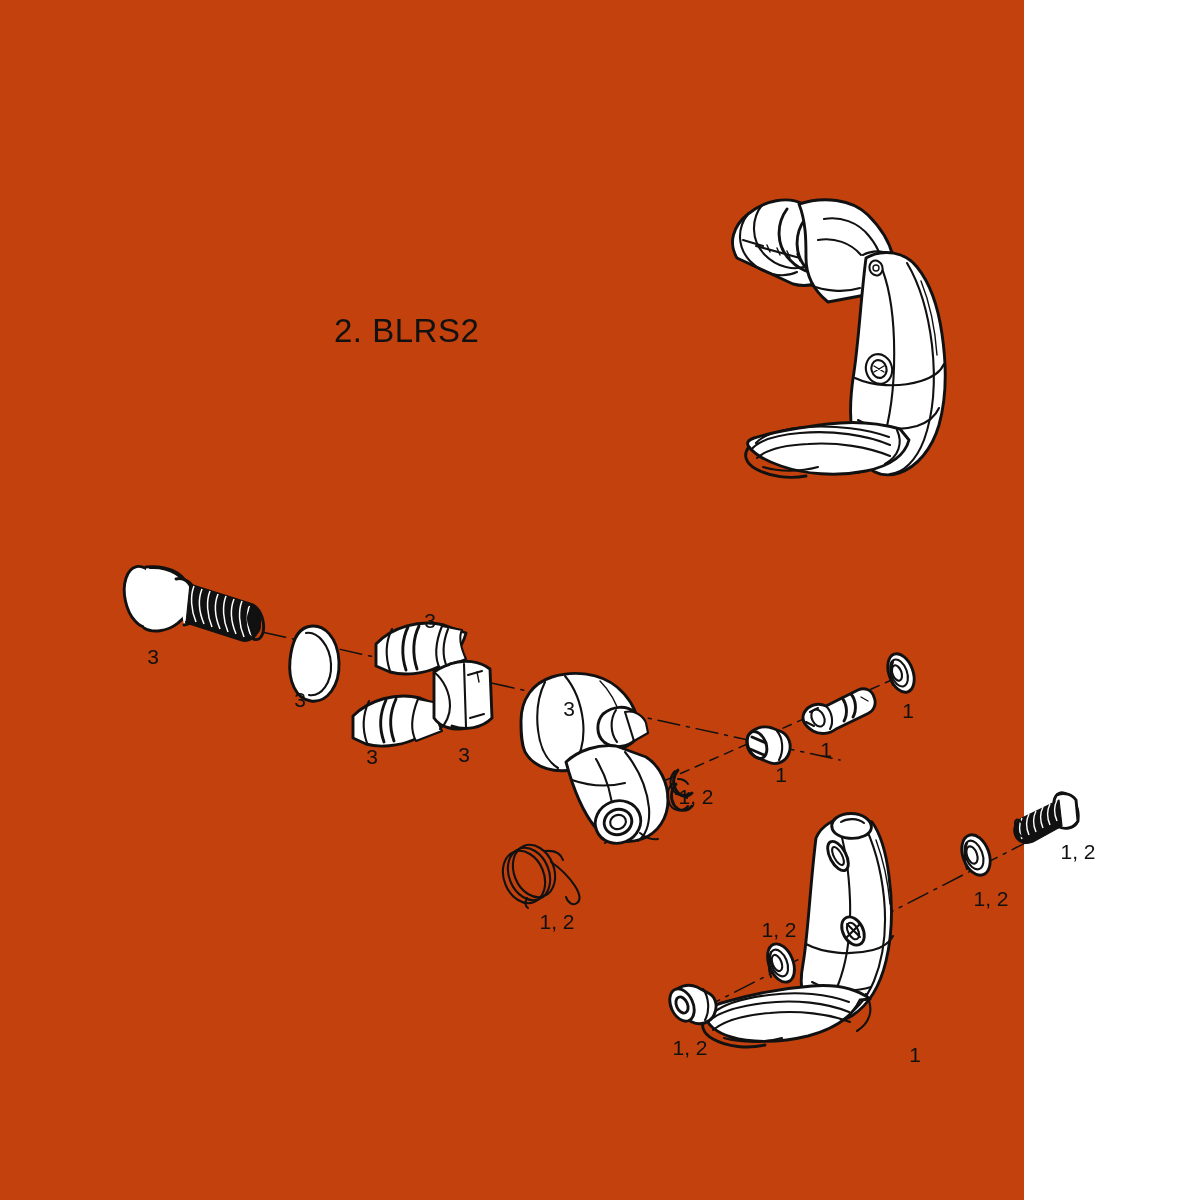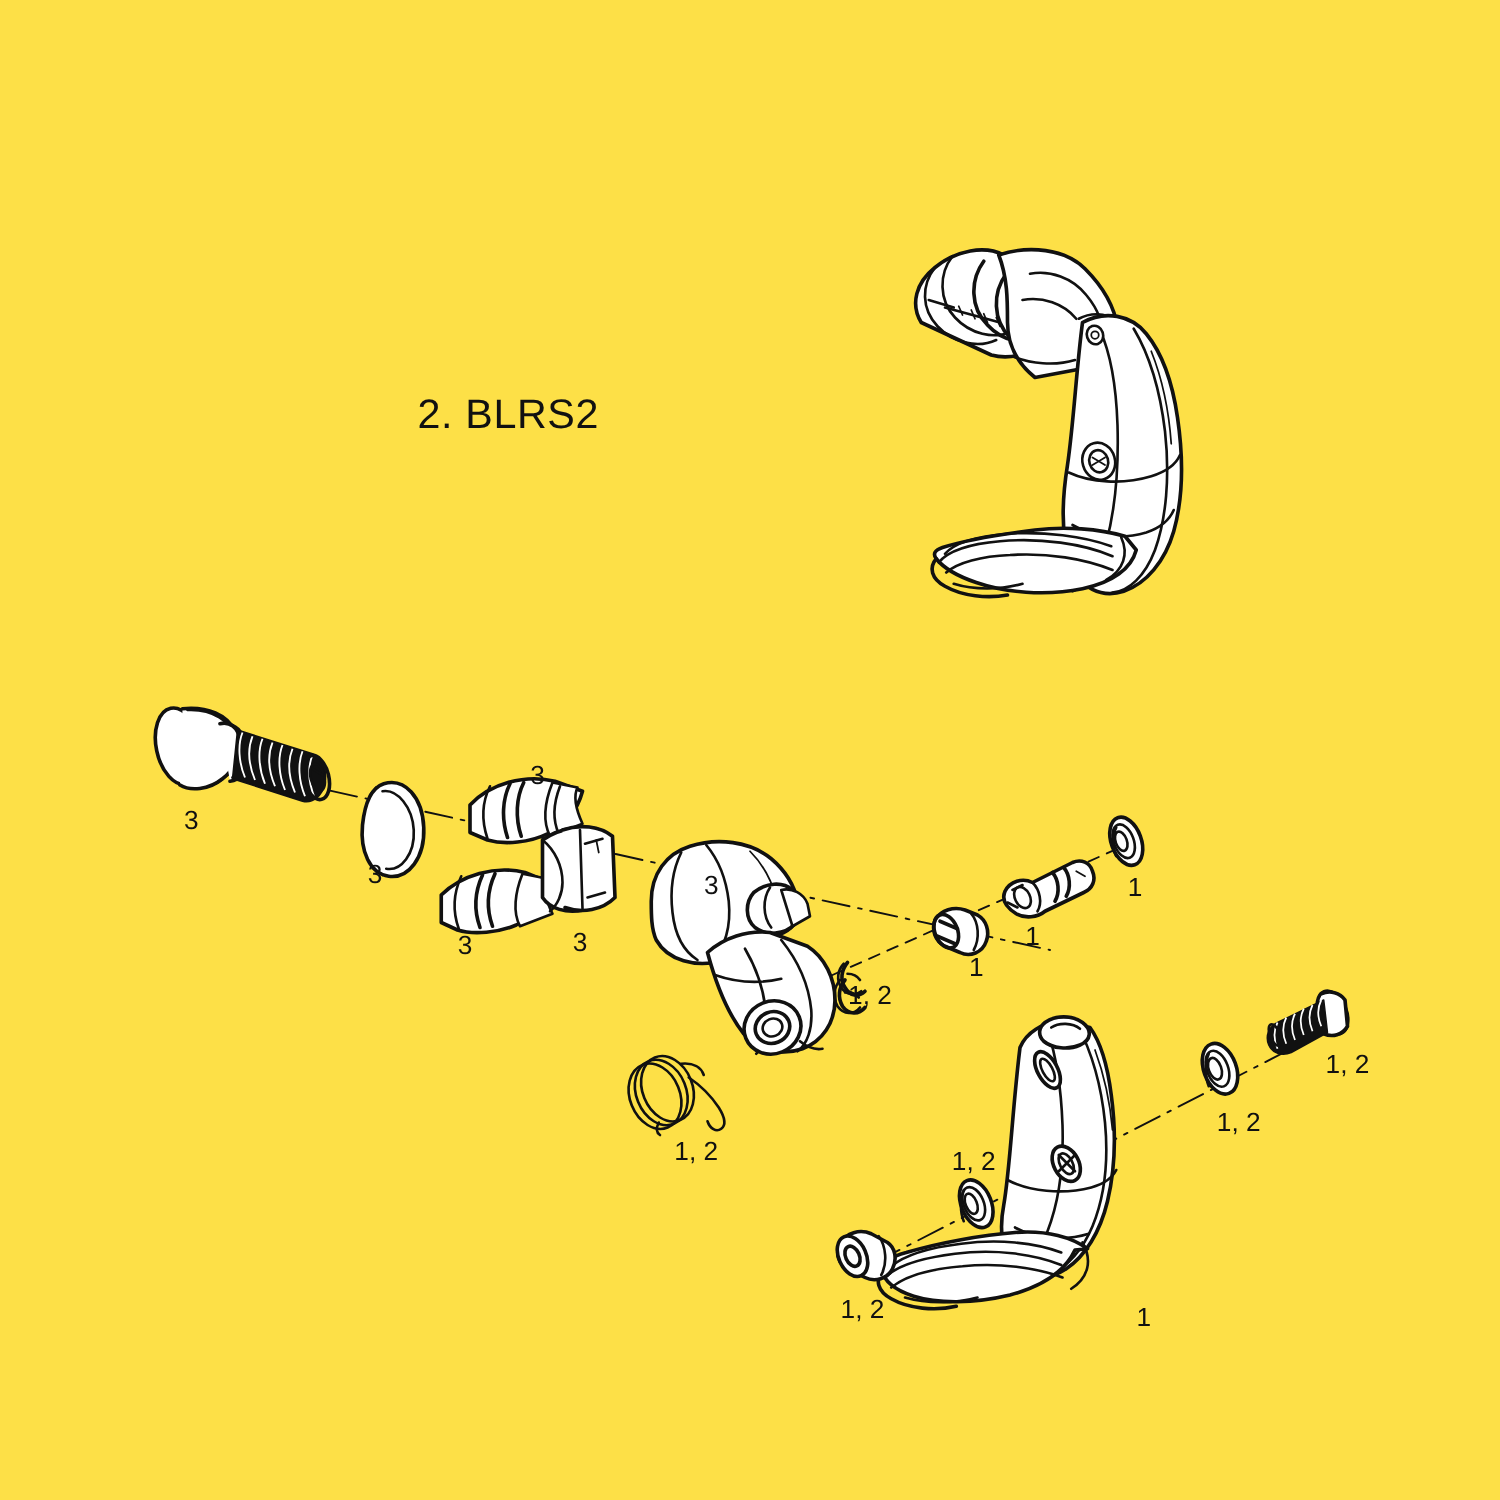--- a/index.html
+++ b/index.html
@@ -11,23 +11,23 @@
   body {
     width: 1200px;
     height: 1200px;
     overflow: hidden;
     font-family: "Liberation Sans", sans-serif;
     color: #000000;
     position: relative;
   }
   #diagram-root {
     position: relative;
-    width: 1200px;
+    width: 1024px;
     height: 1200px;
-    background: #fde047;
+    background: #c2410c;
   }
   #title-label {
     position: absolute;
     left: 334px;
     top: 312px;
     font-family: "Liberation Sans", sans-serif;
     font-size: 33px;
     font-weight: 400;
     letter-spacing: 0.5px;
     color: #111111;

